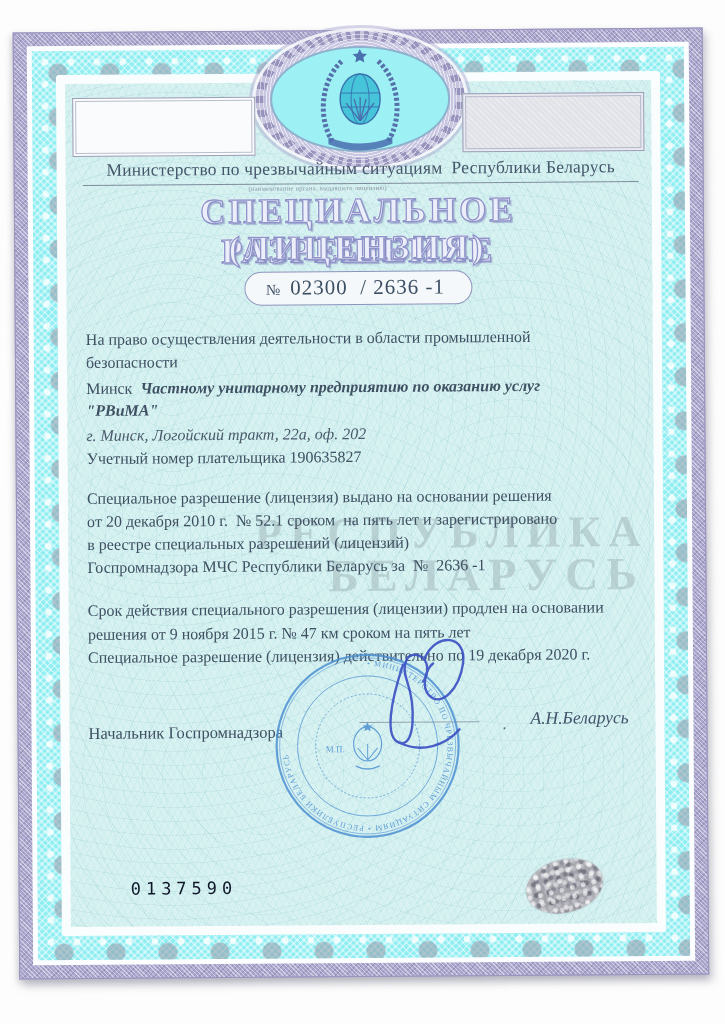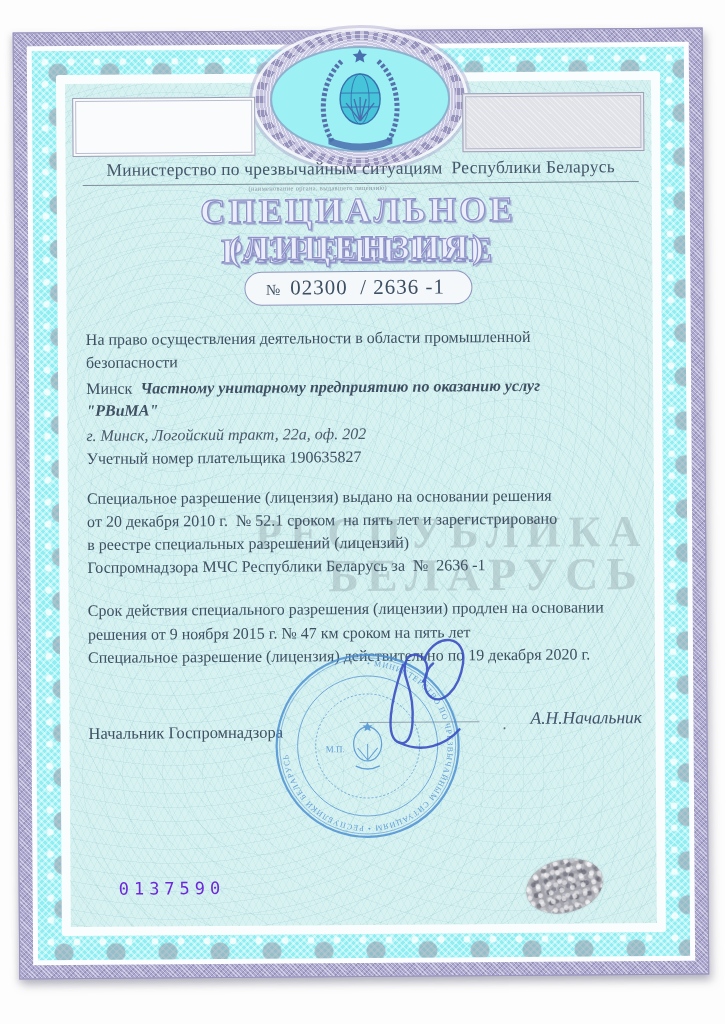--- a/index.html
+++ b/index.html
@@ -89,22 +89,22 @@
   .wm2 { left:328px; top:549px; font-size:46px; }
 
   .sig-title { position:absolute; left:87px; top:722px; font-size:16.5px; color:#3e5062; }
   .sig-line { position:absolute; left:358px; top:722px; width:120px; border-top:1px solid #93a2ae; }
   .sig-dot { position:absolute; left:501px; top:716px; font-size:16px; color:#5a6a78; }
   .sig-name { position:absolute; left:529px; top:709px; font-size:17.5px; font-style:italic; color:#41536a; }
 
   .stamp { position:absolute; left:268px; top:648px; width:196px; height:196px; opacity:.82; }
   .signature-svg { position:absolute; left:340px; top:630px; width:200px; height:150px; }
 
-  .serial { position:absolute; left:116px; top:877px; font-family:"DejaVu Sans Mono","Liberation Mono",monospace;
-    font-size:17px; letter-spacing:5px; color:#6d28d9; }
+  .serial { position:absolute; left:128px; top:877px; font-family:"DejaVu Sans Mono","Liberation Mono",monospace;
+    font-size:17px; letter-spacing:5px; color:#0f172a; }
 
   .hologram { position:absolute; left:523px; top:861px; width:78px; height:53px; border-radius:50%;
     transform:rotate(-14deg);
     background-color:#a3a3ab;
     background-image:
       radial-gradient(circle at 20% 30%, rgba(255,255,255,.65) 0 2px, transparent 3px),
       radial-gradient(circle at 70% 60%, rgba(66,66,82,.5) 0 2px, transparent 3px),
       radial-gradient(circle at 42% 78%, rgba(255,255,255,.5) 0 2px, transparent 3px),
       radial-gradient(circle at 85% 25%, rgba(92,92,108,.5) 0 2px, transparent 3px),
       radial-gradient(circle at 55% 45%, rgba(200,200,210,.6) 0 2px, transparent 3px);
@@ -178,21 +178,21 @@
     <div class="bodyline pre" style="top:534px;">в реестре специальных разрешений (лицензий)</div>
     <div class="bodyline pre" style="top:557px;">Госпромнадзора МЧС Республики Беларусь за  №  2636 -1</div>
 
     <div class="bodyline pre" style="top:600px;">Срок действия специального разрешения (лицензии) продлен на основании</div>
     <div class="bodyline pre" style="top:624px;">решения от 9 ноября 2015 г. № 47 км сроком на пять лет</div>
     <div class="bodyline pre" style="top:647px;">Специальное разрешение (лицензия) действительно по 19 декабря 2020 г.</div>
 
     <div class="sig-line"></div>
     <div class="sig-title">Начальник Госпромнадзора</div>
     <div class="sig-dot">.</div>
-    <div class="sig-name">А.Н.Начальник</div>
+    <div class="sig-name">А.Н.Беларусь</div>
 
     <svg class="stamp" viewBox="0 0 196 196">
       <defs>
         <path id="ringPath" d="M98,18 a80,80 0 1,1 -0.01,0 z"></path>
       </defs>
       <circle cx="98" cy="98" r="91" fill="none" stroke="#4a8ed2" stroke-width="2.2"></circle>
       <circle cx="98" cy="98" r="88" fill="none" stroke="#4a8ed2" stroke-width="0.7"></circle>
       <circle cx="98" cy="98" r="70" fill="none" stroke="#4a8ed2" stroke-width="0.9"></circle>
       <circle cx="98" cy="98" r="52" fill="none" stroke="#4a8ed2" stroke-width="0.9" stroke-dasharray="2 2"></circle>
       <text font-size="8" fill="#4a8ed2" font-family="Liberation Serif, serif" letter-spacing="1">

